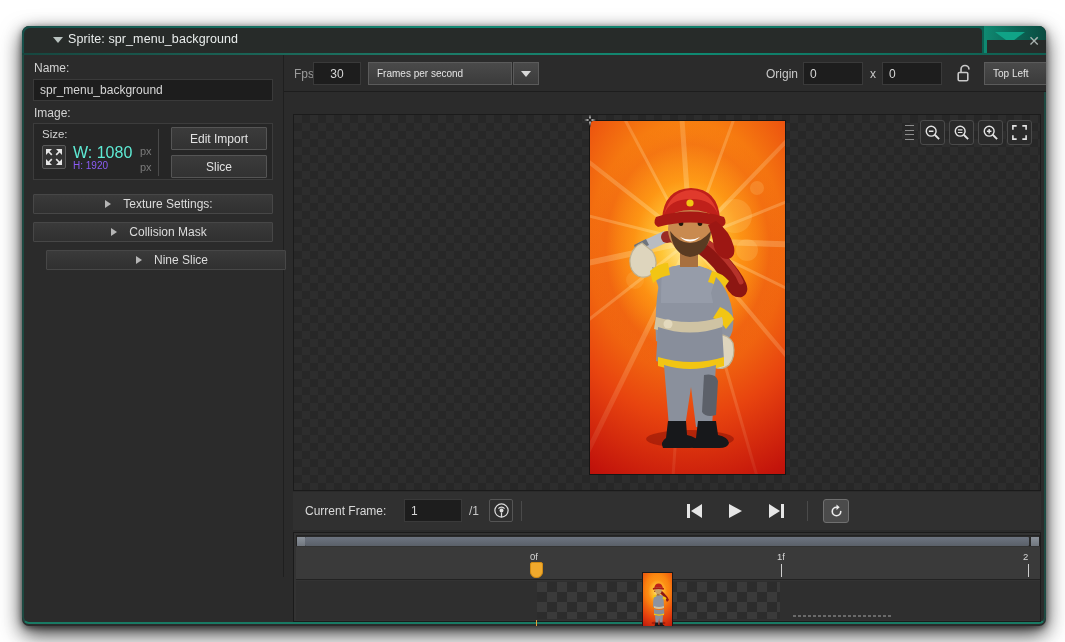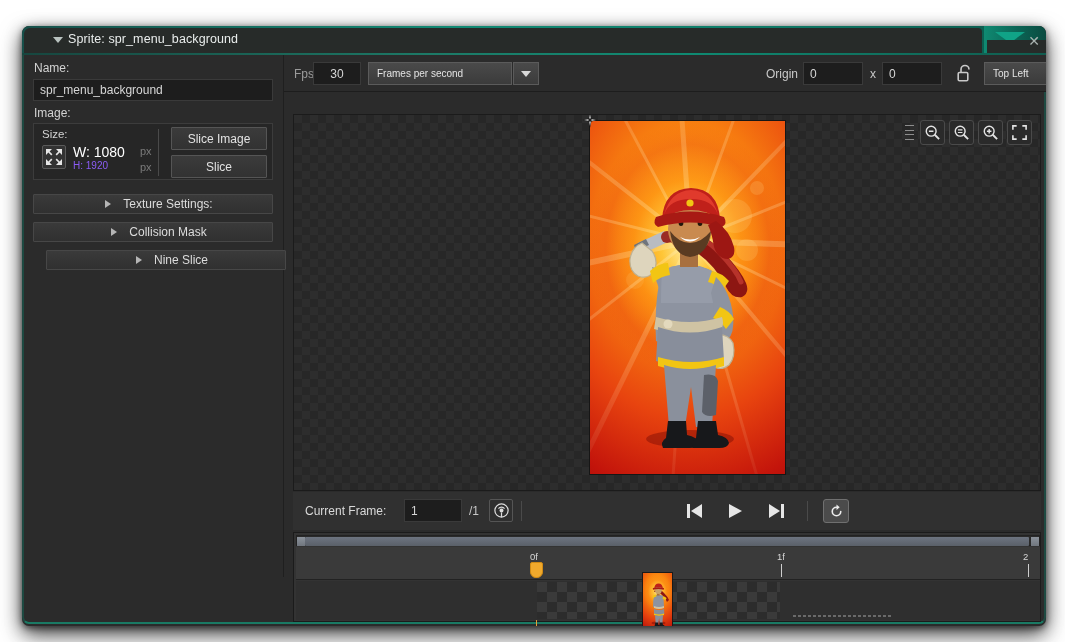--- a/index.html
+++ b/index.html
@@ -275,28 +275,28 @@
             <svg width="22" height="22" viewBox="0 0 22 22" style="position:absolute;left:0;top:0;">
               <g fill="#e6e6e6">
                 <path d="M3 3 L9 3 L6.6 5.4 L9.4 8.2 L8.2 9.4 L5.4 6.6 L3 9 Z"></path>
                 <path d="M19 3 L19 9 L16.6 6.6 L13.8 9.4 L12.6 8.2 L15.4 5.4 L13 3 Z"></path>
                 <path d="M3 19 L3 13 L5.4 15.4 L8.2 12.6 L9.4 13.8 L6.6 16.6 L9 19 Z"></path>
                 <path d="M19 19 L13 19 L15.4 16.6 L12.6 13.8 L13.8 12.6 L16.6 15.4 L19 13 Z"></path>
               </g>
             </svg>
           </div>
 
-          <div style="position:absolute;left:39px;top:20px;color:#ffffff;font-size:14px;">W: 1080</div>
+          <div style="position:absolute;left:39px;top:20px;color:#5eead4;font-size:16px;">W: 1080</div>
           <div style="position:absolute;left:39px;top:36px;color:#8b5cf6;font-size:10px;">H: 1920</div>
           <div style="position:absolute;left:106px;top:21px;color:#7b7b7b;font-size:11px;">px</div>
           <div style="position:absolute;left:106px;top:37px;color:#7b7b7b;font-size:11px;">px</div>
 
           <div style="position:absolute;left:124px;top:5px;width:1px;height:47px;background:#4a4a4a;"></div>
 
-          <div class="gmbtn" style="position:absolute;left:137px;top:3px;width:96px;height:23px;">Slice Image</div>
+          <div class="gmbtn" style="position:absolute;left:137px;top:3px;width:96px;height:23px;">Edit Import</div>
           <div class="gmbtn" style="position:absolute;left:137px;top:31px;width:96px;height:23px;">Slice</div>
         </div>
 
         <div class="collapse" style="position:absolute;left:9px;top:139px;width:240px;height:20px;">
           <span class="ctri"></span>
           <span>Texture Settings:</span>
         </div>
         <div class="collapse" style="position:absolute;left:9px;top:167px;width:240px;height:20px;">
           <span class="ctri"></span>
           <span>Collision Mask</span>

